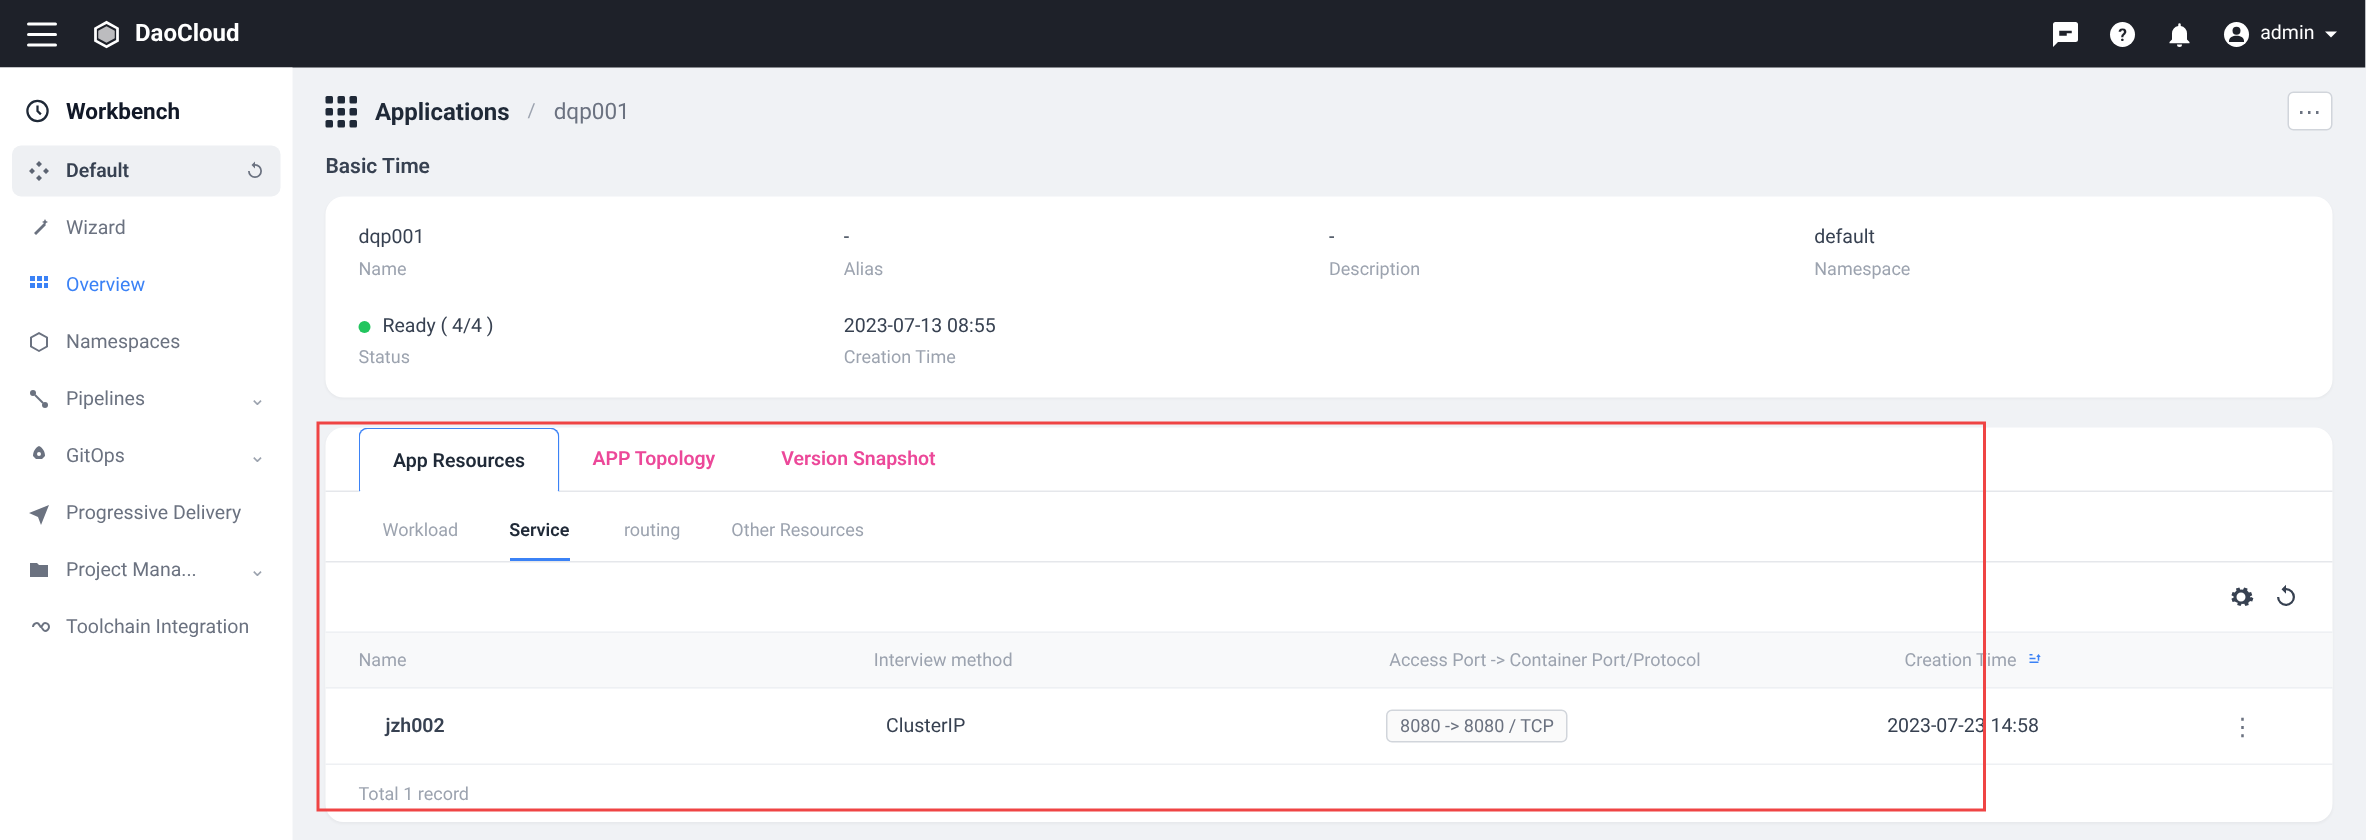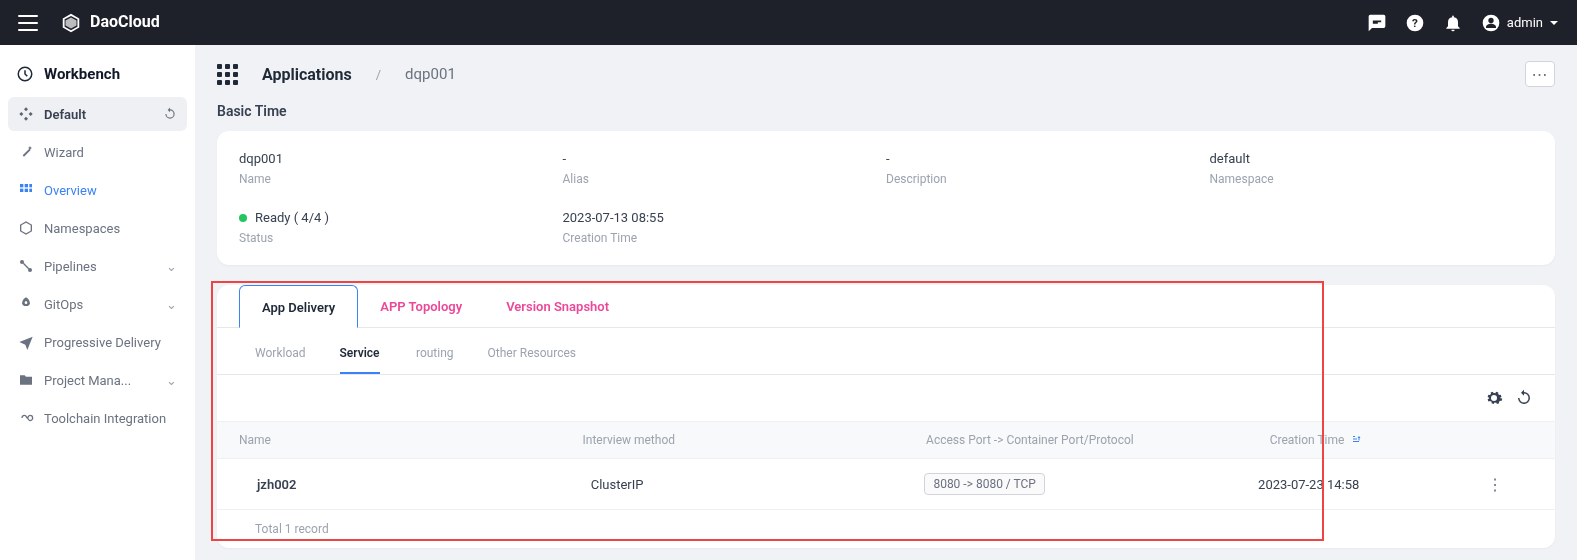--- a/index.html
+++ b/index.html
@@ -13,21 +13,21 @@
 .account { display:flex; align-items:center; gap:6px; cursor:pointer; font-size:13px; }
 .layout { display:flex; }
 .sidebar { width:195px; background:#fff; padding:14px 8px; min-height:515px; }
 .sb-title { display:flex; align-items:flex-start; gap:10px; font-weight:700; font-size:15px; padding:6px 8px 14px; color:#111827; }
 .sb-item { display:flex; align-items:center; gap:10px; padding:9px 10px; border-radius:6px; color:#6b7280; cursor:pointer; font-size:13px; margin-bottom:4px; position:relative; }
 .sb-item.default { background:#eef0f3; color:#374151; font-weight:600; }
 .sb-item.active { color:#3b82f6; }
 .sb-item .chev { margin-left:auto; color:#9ca3af; }
 .sb-item .refresh { margin-left:auto; }
 .main { flex:1; padding:16px 22px; }
-.crumb { display:flex; align-items:center; gap:24px; margin-bottom:16px; }
+.crumb { display:flex; align-items:center; gap:12px; margin-bottom:16px; }
 .grid-icon { display:grid; grid-template-columns:repeat(3,5px); grid-template-rows:repeat(3,5px); gap:3px; }
 .grid-icon span { background:#1f2937; border-radius:1px; }
 .crumb-text { font-weight:700; font-size:16px; color:#1f2937; }
 .crumb-sep { color:#9ca3af; }
 .crumb-current { color:#6b7280; font-size:15px; }
 .more-btn { margin-left:auto; border:1px solid #d1d5db; border-radius:4px; width:30px; height:26px; display:flex; align-items:center; justify-content:center; cursor:pointer; background:#fff; color:#6b7280; font-size:16px; letter-spacing:1px; }
 .section-title { font-weight:600; font-size:14px; color:#374151; margin-bottom:12px; }
 .card { background:#fff; border-radius:12px; padding:20px 22px; box-shadow:0 1px 2px rgba(0,0,0,0.04); margin-bottom:20px; }
 .info-grid { display:grid; grid-template-columns:1fr 1fr 1fr 1fr; row-gap:24px; }
 .info-val { font-size:13px; color:#374151; margin-bottom:6px; display:flex; align-items:center; gap:8px; }
@@ -41,21 +41,21 @@
 .subtab { padding:6px 0 12px; color:#9ca3af; font-size:12px; cursor:pointer; min-width:40px; text-align:right; }
 .subtab.active { color:#1f2937; font-weight:600; border-bottom:2px solid #3b82f6; }
 .toolbar { display:flex; justify-content:flex-end; gap:12px; padding:14px 22px; }
 .toolbar .ticon { width:18px; height:18px; cursor:pointer; color:#374151; }
 .table { width:100%; }
 .thead { display:grid; grid-template-columns:2fr 2fr 2fr 1.3fr 40px; background:#f8f9fa; padding:11px 22px; color:#9ca3af; font-size:12px; border-top:1px solid #eef0f3; border-bottom:1px solid #eef0f3; }
 .thead .sort { display:flex; align-items:center; gap:6px; }
 .trow { display:grid; grid-template-columns:2fr 2fr 2fr 1.3fr 40px; padding:14px 40px; align-items:center; color:#374151; font-size:13px; }
 .badge { display:inline-block; border:1px solid #d1d5db; border-radius:4px; padding:3px 8px; font-size:12px; color:#6b7280; background:#fafafa; }
 .row-more { cursor:pointer; color:#6b7280; text-align:center; font-size:16px; }
-.tfoot { padding:12px 38px; color:#9ca3af; font-size:12px; border-top:1px solid #eef0f3; }
+.tfoot { padding:12px 22px; color:#9ca3af; font-size:12px; border-top:1px solid #eef0f3; }
 .hl { position:absolute; border:2px solid #ef4444; pointer-events:none; }
 svg { display:block; }
 </style>
 </head>
 <body>
 
 <div class="header">
   <div class="hamburger">
       <span></span>
       <span></span>
@@ -224,21 +224,21 @@
         </div>
         <div>
           <div class="info-val">2023-07-13 08:55</div>
           <div class="info-label">Creation Time</div>
         </div>
       </div>
     </div>
 
     <div class="tabs-card" style="position:relative;">
       <div class="tabs-row">
-        <div class="tab active">App Delivery</div>
+        <div class="tab active">App Resources</div>
         <div class="tab">APP Topology</div>
         <div class="tab">Version Snapshot</div>
       </div>
       <div class="subtabs">
         <div class="subtab">Workload</div>
         <div class="subtab active">Service</div>
         <div class="subtab">routing</div>
         <div class="subtab">Other Resources</div>
       </div>
       <div class="toolbar">

